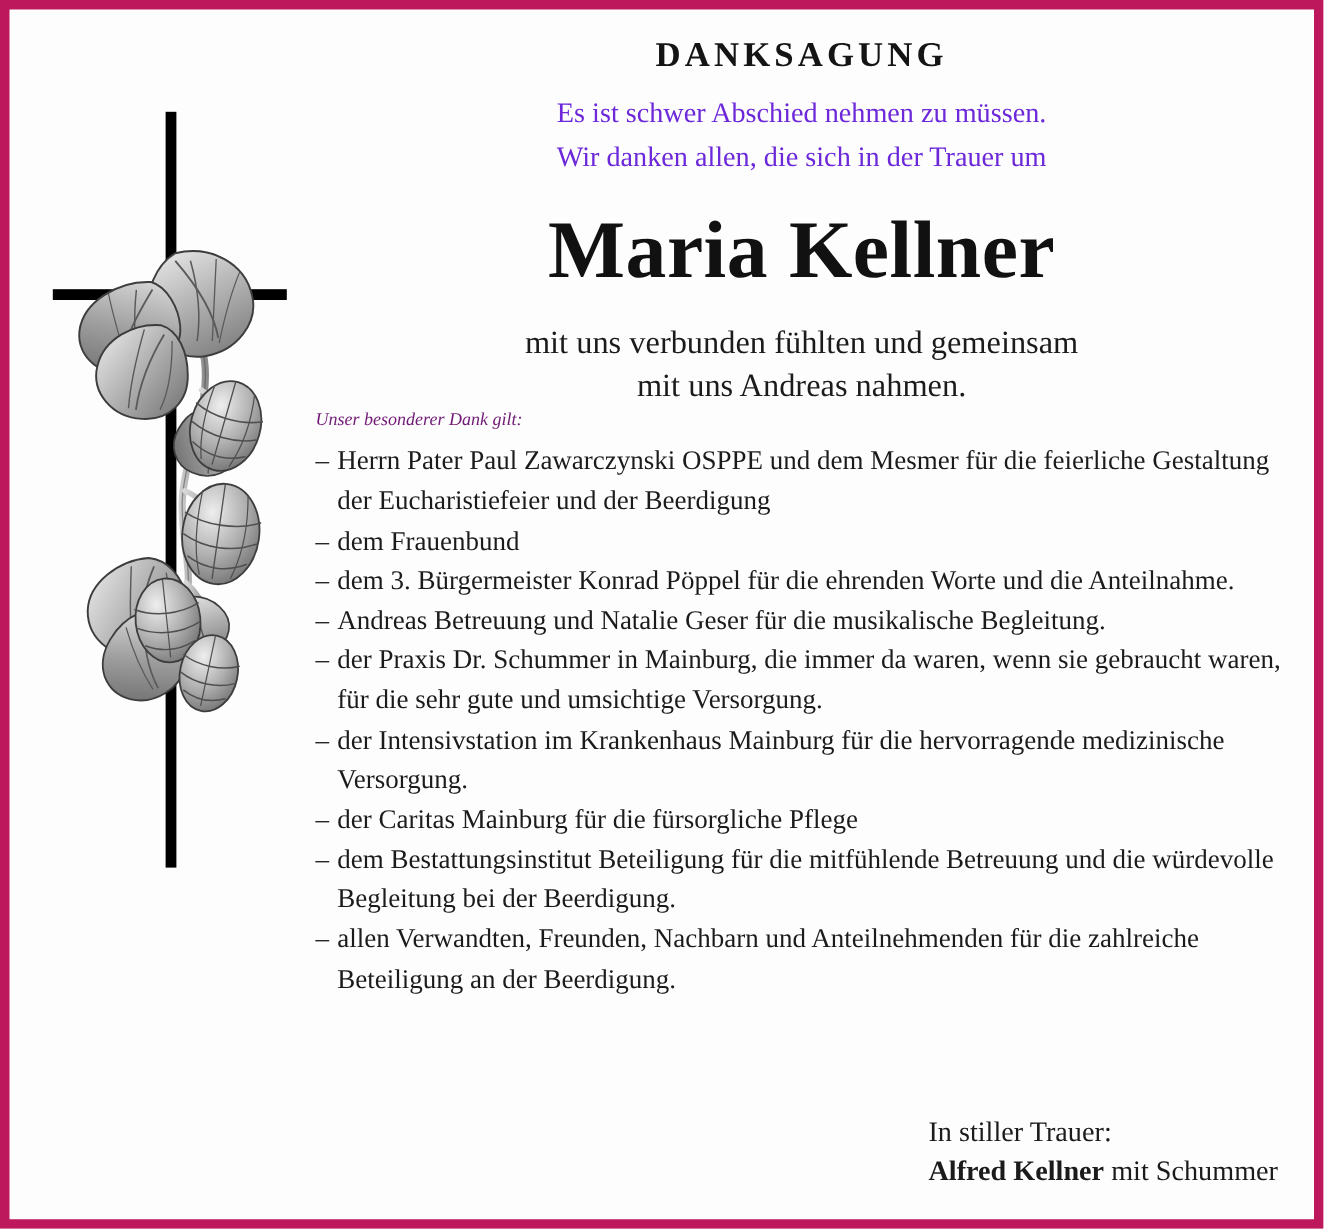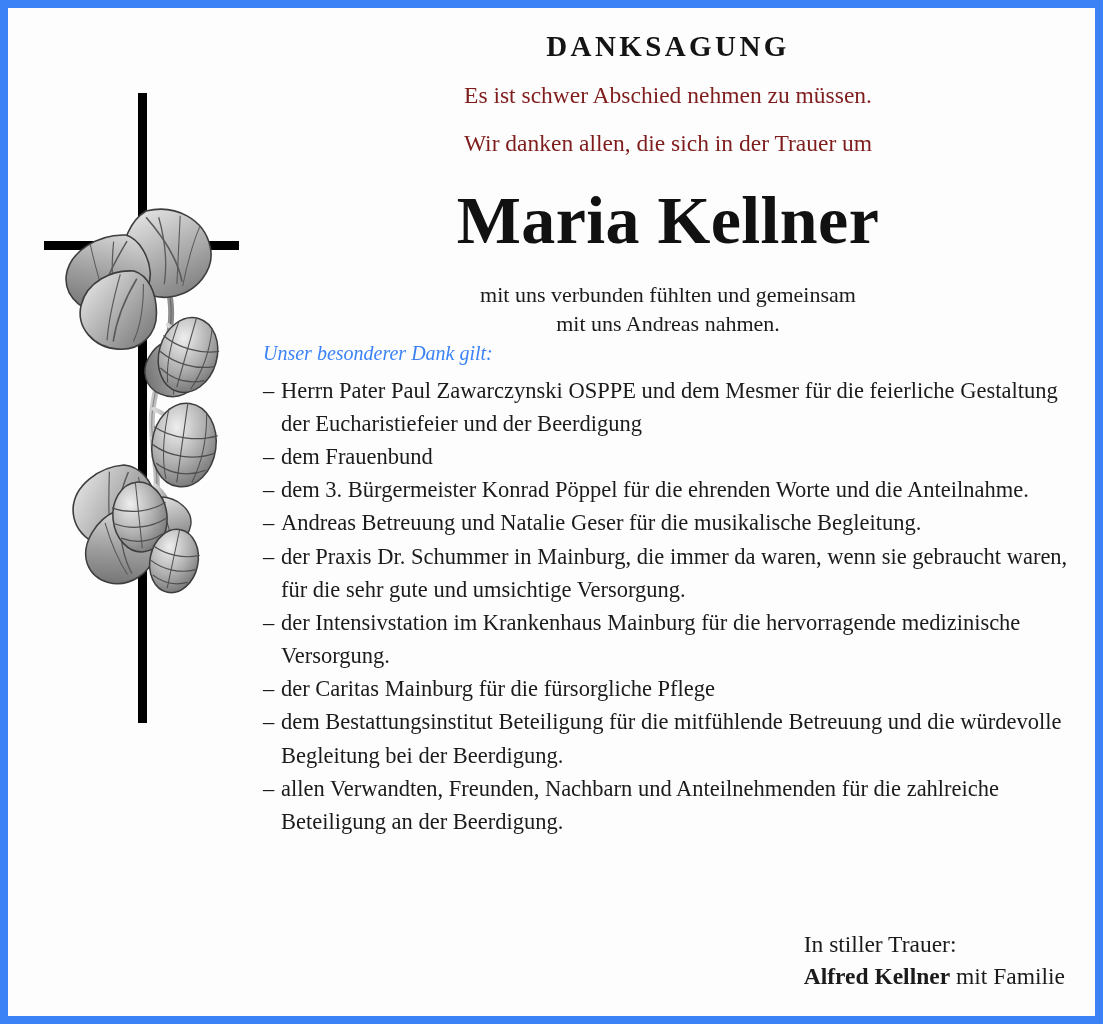--- a/index.html
+++ b/index.html
@@ -12,21 +12,21 @@
     font-family: "Liberation Serif", "DejaVu Serif", serif;
     color: #1a1a1a;
   }
 
   .notice {
     position: relative;
     width: 1103px;
     height: 1024px;
     box-sizing: border-box;
     background: #fdfdfd;
-    border: 8px solid #3b82f6;
+    border: 8px solid #be185d;
     overflow: hidden;
   }
 
   .inner {
     position: relative;
     width: 100%;
     height: 100%;
     box-sizing: border-box;
     background: #fdfdfd;
   }
@@ -57,51 +57,51 @@
     font-weight: bold;
     font-size: 29px;
     letter-spacing: 3.4px;
     line-height: 1.12;
     margin: 0 0 18px 0;
     color: #141414;
   }
   .intro-line {
     font-size: 23.5px;
     line-height: 1.33;
-    margin: 16px;
-    color: #7f1d1d;
+    margin: 4px;
+    color: #6d28d9;
   }
   .deceased-name {
     font-weight: bold;
     font-size: 68px;
     line-height: 1.1;
     margin: 24px 0 22px 0;
     letter-spacing: 0.4px;
     color: #111111;
   }
   .outro-line {
-    font-size: 22px;
+    font-size: 27px;
     line-height: 1.33;
     margin: 0;
     color: #1b1b1b;
   }
 
   
   .thanks {
     position: absolute;
     left: 255px;
     top: 333px;
     width: 812px;
   }
   .thanks-lead {
     font-style: italic;
-    font-size: 20px;
+    font-size: 15px;
     line-height: 1.28;
     margin: 0 0 7px 0;
-    color: #3b82f6;
+    color: #701a75;
   }
   .thanks-list {
     list-style: none;
     margin: 0;
     padding: 0;
   }
   .thanks-item {
     position: relative;
     padding-left: 18px;
     font-size: 22.5px;
@@ -304,18 +304,18 @@
         <li class="thanks-item">
           <span class="dash">–</span>
           <span>allen Verwandten, Freunden, Nachbarn und Anteilnehmenden für die zahlreiche Beteiligung an der Beerdigung.</span>
         </li>
       </ul>
     </div>
 
     <div class="signature">
       <div>In stiller Trauer:</div>
       <div>
-        <span class="mourner-name">Alfred Kellner</span><span> mit Familie</span>
+        <span class="mourner-name">Alfred Kellner</span><span> mit Schummer</span>
       </div>
     </div>
 
   </div>
 </div>
 
 </body></html>

